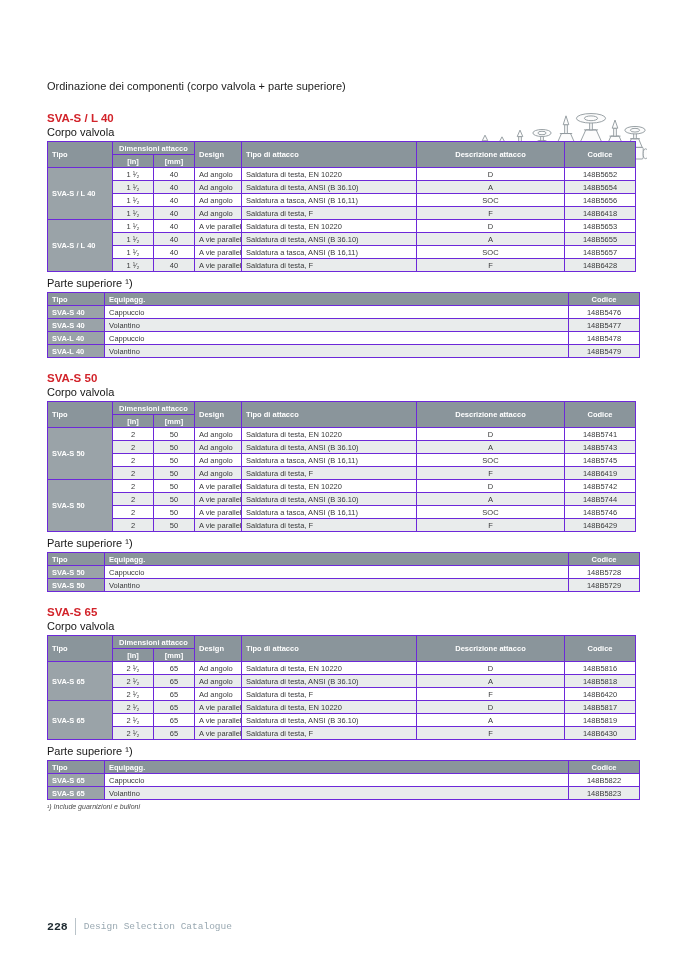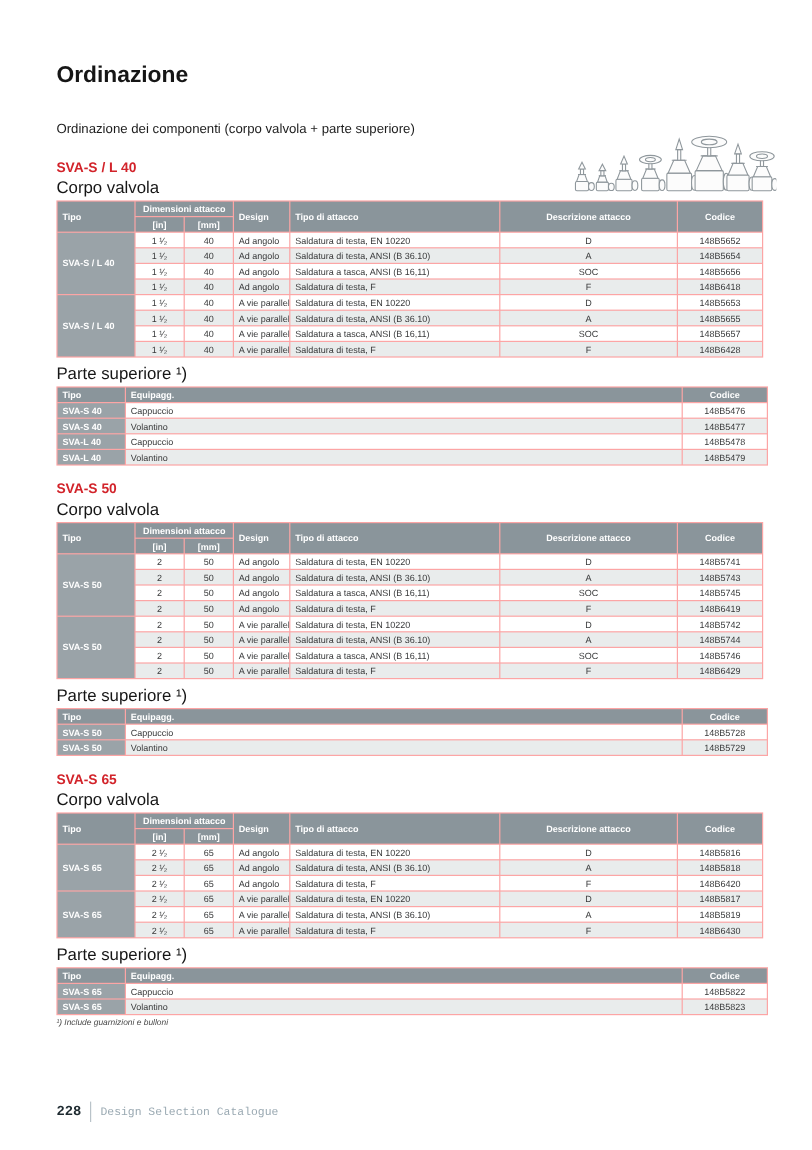--- a/index.html
+++ b/index.html
@@ -7,24 +7,24 @@
   body { font-family: "Liberation Sans", "DejaVu Sans", sans-serif; color:#222; }
   .page { position:relative; width:677px; height:958px; background:#fff; overflow:hidden; }
   .content { position:absolute; left:47px; top:52px; width:589px; }
 
   .title { font-size:19px; font-weight:700; color:#161616; }
   .subtitle { font-size:11px; color:#1d1d1d; margin-top:28px; }
 
   .section { margin-top:14px; }
   .section.first { margin-top:20px; }
   .sec-head { font-size:11.5px; font-weight:700; color:#d2232a; margin-bottom:2px; }
-  .sub-label { font-size:14px; color:#161616; margin-bottom:3px; }
+  .sub-label { font-size:11px; color:#161616; margin-bottom:3px; }
   .sub-label.parte { margin-top:5px; }
 
-  table.tbl { border-collapse:separate; border-spacing:1px; width:589px; table-layout:fixed; background:#fca5a5; }
+  table.tbl { border-collapse:separate; border-spacing:1px; width:589px; table-layout:fixed; background:#6d28d9; }
   table.tbl th { background:#8a959b; color:#fff; font-size:7.5px; font-weight:700;
                  padding:1px 4px; height:12px; line-height:9px; white-space:nowrap; overflow:hidden; }
   table.tbl td { font-size:7.5px; color:#38393a; padding:1px 4px; height:12px; line-height:9px;
                  white-space:nowrap; overflow:hidden; background:#fff; }
   table.tbl tr.stripe td { background:#e9ecec; }
   table.tbl tr td.group { background:#9aa3a8; color:#fff; font-weight:700; vertical-align:middle; }
   .left { text-align:left; } .center { text-align:center; }
 
   .footnote { font-size:7px; font-style:italic; color:#4a4a4a; margin-top:3px; }
 
@@ -107,21 +107,20 @@
           <path d="M 152.81 51.3 L 156.3964 42.72 L 163.6036 42.72 L 167.19 51.3 Z"></path>
           <line x1="155.086" y1="42.72" x2="164.914" y2="42.72"></line>
           <rect x="158.7" y="35.7" width="2.6" height="7.02"></rect>
           <ellipse cx="160" cy="34.2" rx="10.1556" ry="3.7399999999999998"></ellipse>
           <ellipse cx="160" cy="34.2" rx="4.5864" ry="1.8699999999999999"></ellipse>
         </g>
       </svg>
   </div>
 
   <div class="content">
-    <div class="title">Ordinazione</div>
     <div class="subtitle">Ordinazione dei componenti (corpo valvola + parte superiore)</div>
 
     <div id="sections-root">
         <div class="section first">
           <div class="sec-head">SVA-S / L 40</div>
           <div class="sub-label">Corpo valvola</div>
           <table class="tbl">
             <colgroup>
               <col style="width:64px">
               <col style="width:40px">

